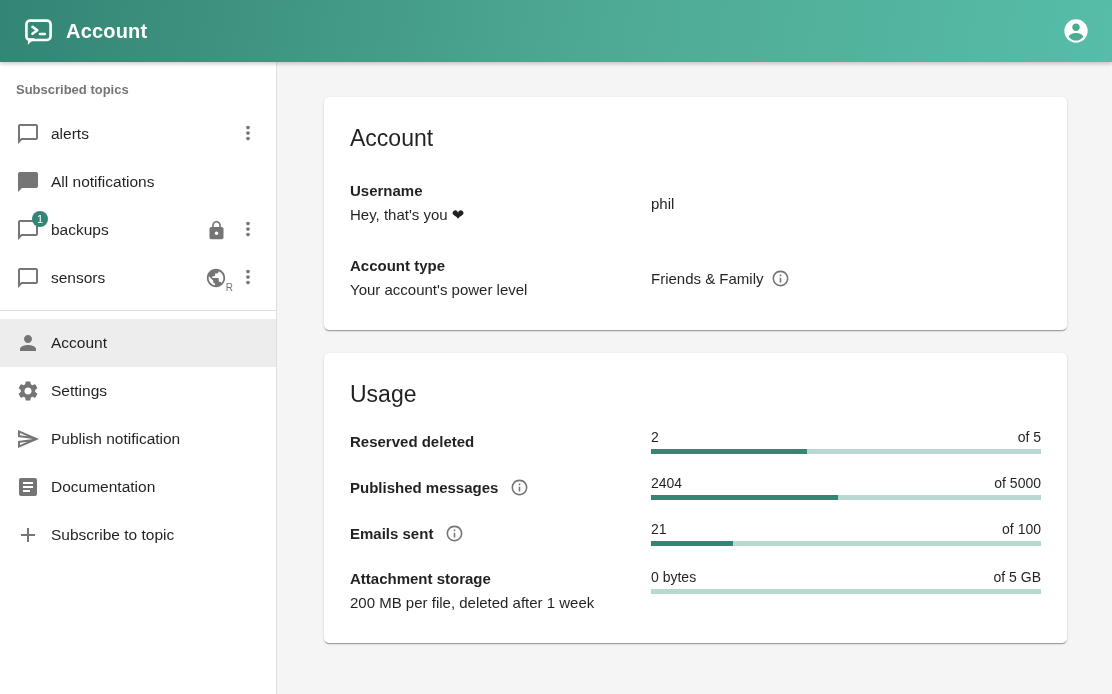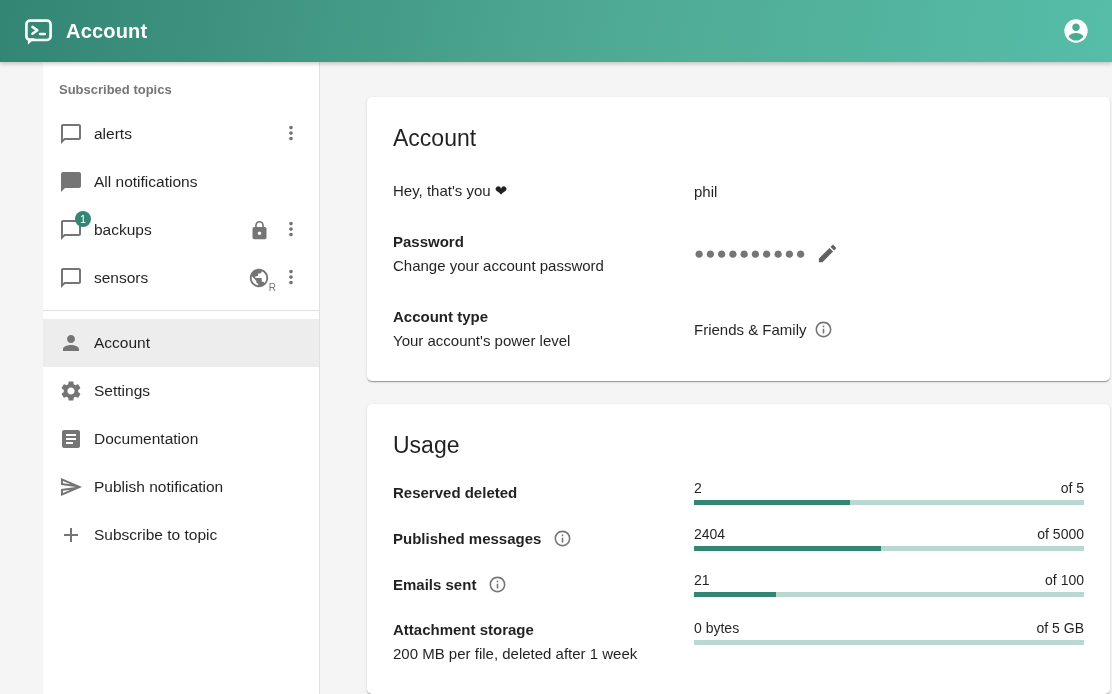--- a/index.html
+++ b/index.html
@@ -9,21 +9,21 @@
   
   .appbar { height:62px; display:flex; align-items:center;
     background:linear-gradient(100deg,#338574 0%,#4faa93 55%,#56bda8 100%);
     padding:0 22px 0 24px; box-shadow:0 2px 4px rgba(0,0,0,.2); position:relative; z-index:5; }
   .logo { width:29px; height:29px; margin-right:13px; flex:none; }
   .appbar-title { color:#fff; font-size:20px; font-weight:700; letter-spacing:.2px; }
   .appbar-spacer { flex:1; }
   .avatar-btn { width:28px; height:28px; border:none; background:transparent; cursor:pointer; padding:0; }
 
   
-  .shell { display:flex; height:632px;padding-left:43px; }
+  .shell { display:flex; height:632px; }
   .sidebar { width:277px; flex:none; background:#fff; border-right:1px solid #e0e0e0; overflow:hidden; }
   .main { flex:1; overflow:hidden; padding:35px 44px 0 47px; }
 
   
   .list { padding:8px 0; }
   .subheader { height:40px; line-height:40px; padding:0 16px; font-size:13px; font-weight:600; color:#757575; }
   .nav-item { height:48px; display:flex; align-items:center; padding:0 16px; cursor:pointer; }
   .nav-item.selected { background:#ededed; }
   .nav-item .lead-icon { width:24px; height:24px; margin-right:11px; flex:none; position:relative; }
   .nav-item .label { font-size:15.5px; color:rgba(0,0,0,.87); white-space:nowrap; }
@@ -167,70 +167,57 @@
         <span class="lead-icon">
           <svg viewBox="0 0 24 24" width="24" height="24" fill="#757575">
               <path d="M19.14 12.94c.04-.3.06-.61.06-.94 0-.32-.02-.64-.07-.94l2.03-1.58c.18-.14.23-.41.12-.61l-1.92-3.32c-.12-.22-.37-.29-.59-.22l-2.39.96c-.5-.38-1.03-.7-1.62-.94l-.36-2.54c-.04-.24-.24-.41-.48-.41h-3.84c-.24 0-.43.17-.47.41l-.36 2.54c-.59.24-1.13.57-1.62.94l-2.39-.96c-.22-.08-.47 0-.59.22L2.74 8.87c-.12.21-.08.47.12.61l2.03 1.58c-.05.3-.09.63-.09.94s.02.64.07.94l-2.03 1.58c-.18.14-.23.41-.12.61l1.92 3.32c.12.22.37.29.59.22l2.39-.96c.5.38 1.03.7 1.62.94l.36 2.54c.05.24.24.41.48.41h3.84c.24 0 .44-.17.47-.41l.36-2.54c.59-.24 1.13-.56 1.62-.94l2.39.96c.22.08.47 0 .59-.22l1.92-3.32c.12-.22.07-.47-.12-.61l-2.01-1.58zM12 15.6c-1.98 0-3.6-1.62-3.6-3.6s1.62-3.6 3.6-3.6 3.6 1.62 3.6 3.6-1.62 3.6-3.6 3.6z"></path>
             </svg>
         </span>
         <span class="label">Settings</span>
       </div>
       <div class="nav-item">
         <span class="lead-icon">
           <svg viewBox="0 0 24 24" width="24" height="24" fill="#757575">
+              <path d="M4.01 6.03l7.51 3.22-7.52-1 .01-2.22m7.5 8.72L4 17.97v-2.22l7.51-1M2.01 3L2 10l15 2-15 2 .01 7L23 12 2.01 3z"></path>
+            </svg>
+        </span>
+        <span class="label">Publish notification</span>
+      </div>
+      <div class="nav-item">
+        <span class="lead-icon">
+          <svg viewBox="0 0 24 24" width="24" height="24" fill="#757575">
               <path d="M19 3H5c-1.1 0-2 .9-2 2v14c0 1.1.9 2 2 2h14c1.1 0 2-.9 2-2V5c0-1.1-.9-2-2-2zm-5 14H7v-2h7v2zm3-4H7v-2h10v2zm0-4H7V7h10v2z"></path>
             </svg>
         </span>
         <span class="label">Documentation</span>
-      </div>
-      <div class="nav-item">
-        <span class="lead-icon">
-          <svg viewBox="0 0 24 24" width="24" height="24" fill="#757575">
-              <path d="M4.01 6.03l7.51 3.22-7.52-1 .01-2.22m7.5 8.72L4 17.97v-2.22l7.51-1M2.01 3L2 10l15 2-15 2 .01 7L23 12 2.01 3z"></path>
-            </svg>
-        </span>
-        <span class="label">Publish notification</span>
       </div>
       <div class="nav-item">
         <span class="lead-icon">
           <svg viewBox="0 0 24 24" width="24" height="24" fill="#757575">
               <path d="M19 13h-6v6h-2v-6H5v-2h6V5h2v6h6v2z"></path>
             </svg>
         </span>
         <span class="label">Subscribe to topic</span>
       </div>
     </div>
   </nav>
 
   <main class="main">
 
     <section class="card">
       <h2 class="card-title">Account</h2>
 
       <div class="acct-row">
         <div>
+          <div class="row-label">Username</div>
           <div class="row-sub">Hey, that's you ❤</div>
         </div>
         <div class="row-value">phil</div>
       </div>
 
-      <div class="acct-row">
-        <div>
-          <div class="row-label">Password</div>
-          <div class="row-sub">Change your account password</div>
-        </div>
-        <div class="row-value">
-          <span class="pw-dots">●●●●●●●●●●</span>
-          <button class="edit-btn">
-            <svg viewBox="0 0 24 24" width="23" height="23" fill="#616161">
-                <path d="M3 17.25V21h3.75L17.81 9.94l-3.75-3.75L3 17.25zM20.71 7.04c.39-.39.39-1.02 0-1.41l-2.34-2.34c-.39-.39-1.02-.39-1.41 0l-1.83 1.83 3.75 3.75 1.83-1.83z"></path>
-              </svg>
-          </button>
-        </div>
-      </div>
 
       <div class="acct-row">
         <div>
           <div class="row-label">Account type</div>
           <div class="row-sub">Your account's power level</div>
         </div>
         <div class="row-value">
           <span>Friends &amp; Family</span>
           <svg class="info-icon" viewBox="0 0 24 24" fill="#757575">
               <path d="M11 7h2v2h-2zm0 4h2v6h-2zm1-9C6.48 2 2 6.48 2 12s4.48 10 10 10 10-4.48 10-10S17.52 2 12 2zm0 18c-4.41 0-8-3.59-8-8s3.59-8 8-8 8 3.59 8 8-3.59 8-8 8z"></path>

